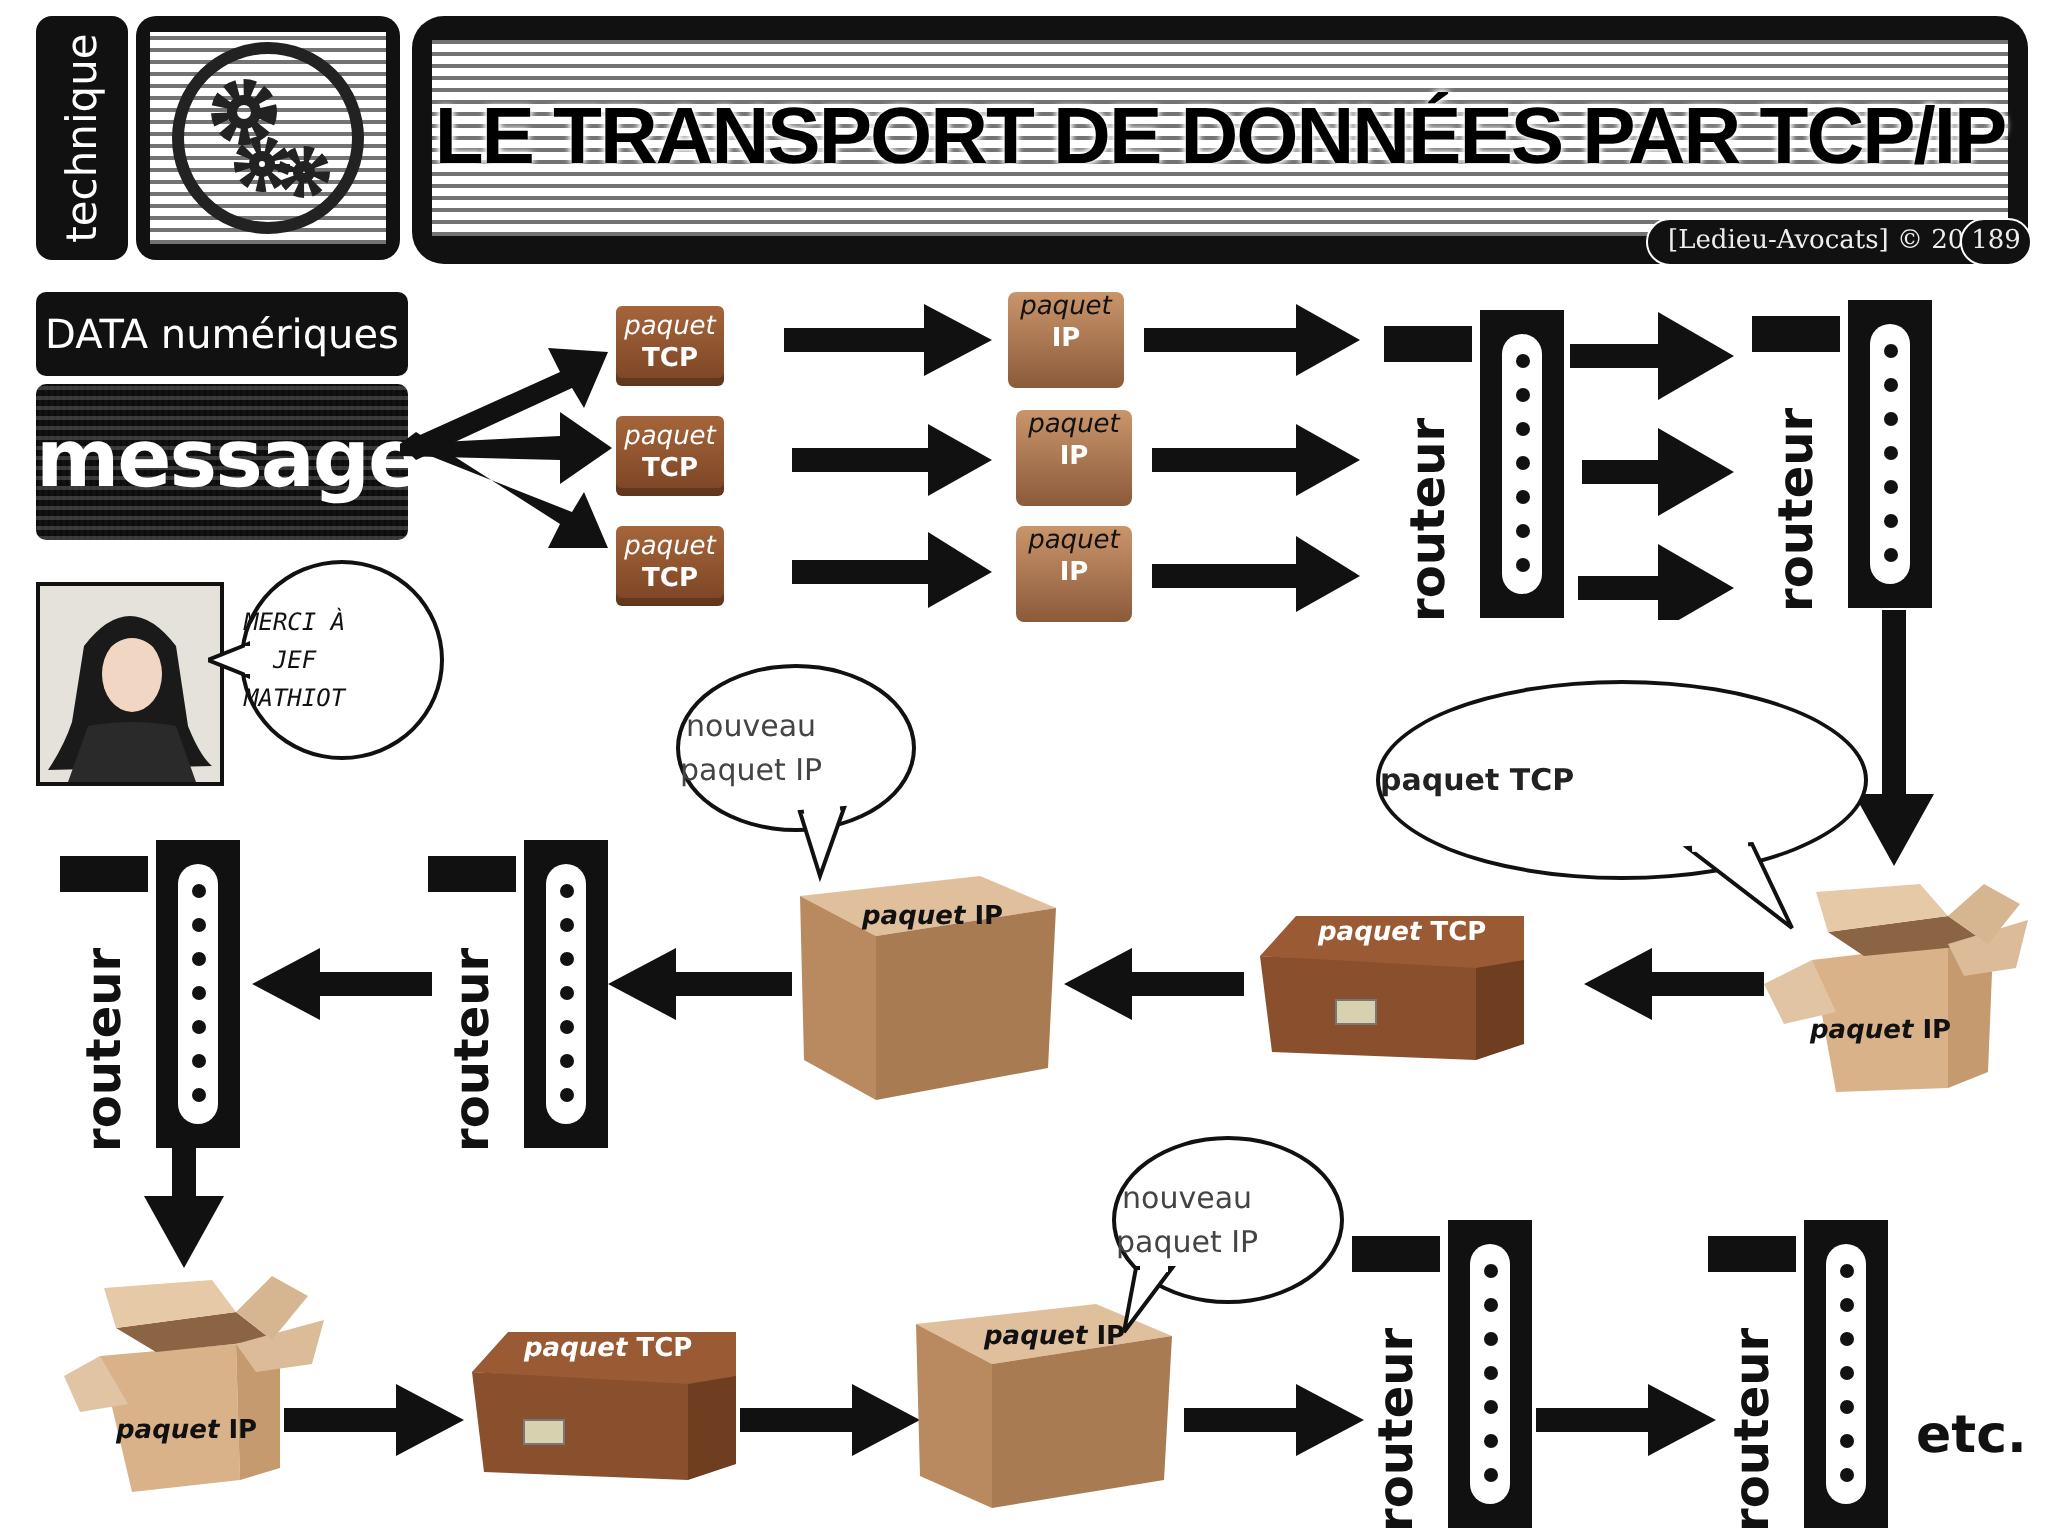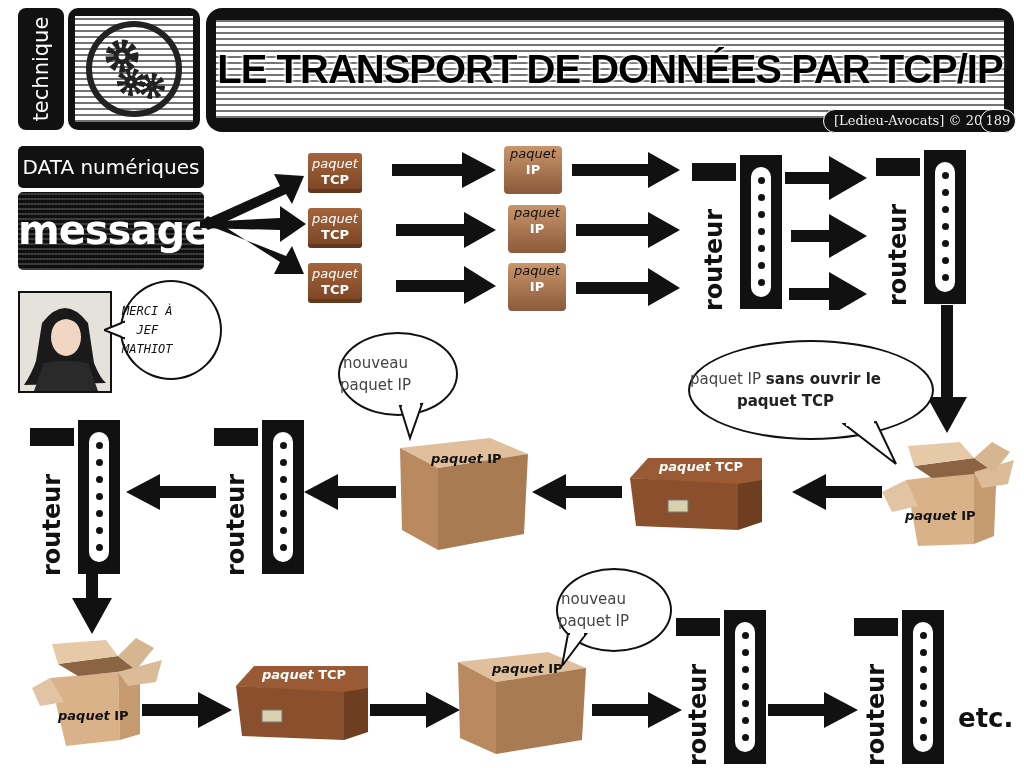--- a/index.html
+++ b/index.html
@@ -192,21 +192,20 @@
       </div>
     </div>
 </div>
 
 <svg class="abs" style="left:925px;top:305px" width="44" height="130">
   <polygon points="16,0 28,0 28,92 42,92 22,128 2,92 16,92" fill="#111"></polygon>
 </svg>
 
 <div class="bubble" style="left:688px;top:340px;width:242px;height:96px;font-size:15px;line-height:22px;">
   <div>
-    <div><span>paquet IP </span><b style="color:#222">sans ouvrir le</b></div>
     <div><b style="color:#222">paquet TCP</b></div>
   </div>
 </div>
 <svg class="abs" style="left:840px;top:420px" width="60" height="50">
   <polygon points="4,4 36,2 56,44" fill="#fff" stroke="#111" stroke-width="2"></polygon>
   <line x1="6" y1="4" x2="34" y2="2" stroke="#fff" stroke-width="4"></line>
 </svg>
 
 <svg class="bigbox" style="left:878px;top:440px" width="140" height="108">
   <polygon points="28,40 96,32 96,104 40,106" fill="#d9b28a"></polygon>

